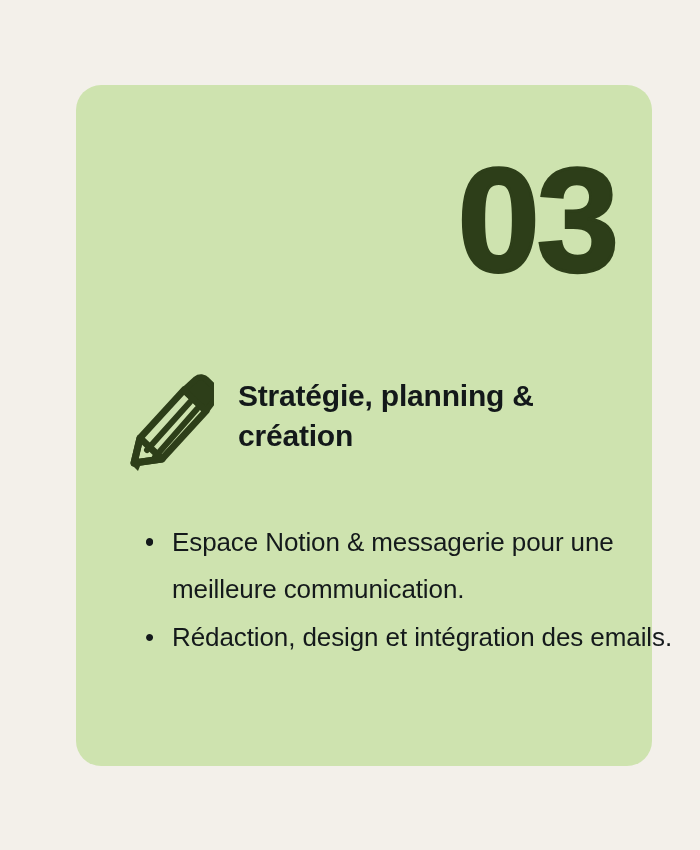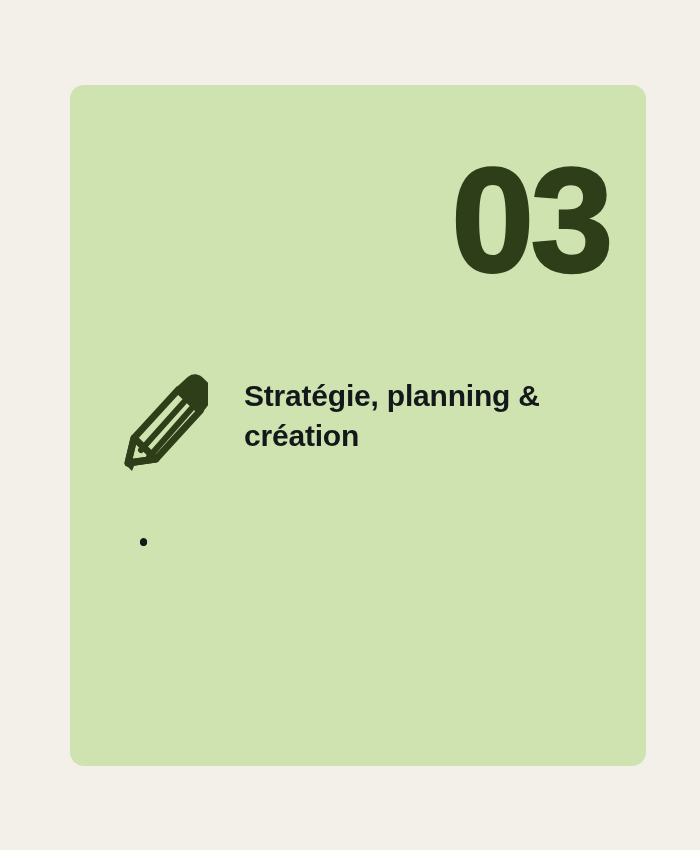--- a/index.html
+++ b/index.html
@@ -17,26 +17,26 @@
   .stage {
     position: relative;
     width: 700px;
     height: 850px;
     background: #F3F0EA;
   }
 
   
   .card {
     position: absolute;
-    left: 70px;
+    left: 76px;
     top: 85px;
     width: 576px;
     height: 681px;
     background: #CEE3AF;
-    border-radius: 14px;
+    border-radius: 25px;
     box-sizing: border-box;
   }
 
   
   .step-number {
     position: absolute;
     right: 36px;
     top: 62px;
     font-family: "Liberation Sans", sans-serif;
     font-size: 148px;
@@ -50,21 +50,21 @@
   }
 
   
   .heading-row {
     position: absolute;
     left: 42px;
     top: 275px;
     width: 510px;
     display: flex;
     align-items: flex-start;
-    gap: 36px;
+    gap: 24px;
   }
   .pencil-icon {
     flex: 0 0 auto;
     width: 96px;
     height: 110px;
     margin-top: 8px;
   }
   .pencil-icon svg {
     display: block;
     width: 96px;
@@ -144,20 +144,22 @@
 
       <h2 class="card-title">Stratégie, planning &amp; création</h2>
     </div>
 
     <ul class="feature-list">
       <li class="feature-item">
         <span class="bullet">•</span>
       </li>
       <li class="feature-item">
         <span class="bullet">•</span>
+        <span>Espace Notion &amp; messagerie pour une meilleure communication.</span>
       </li>
       <li class="feature-item">
         <span class="bullet">•</span>
+        <span>Rédaction, design et intégration des emails.</span>
       </li>
     </ul>
 
   </div>
 </div>
 
 </body></html>

